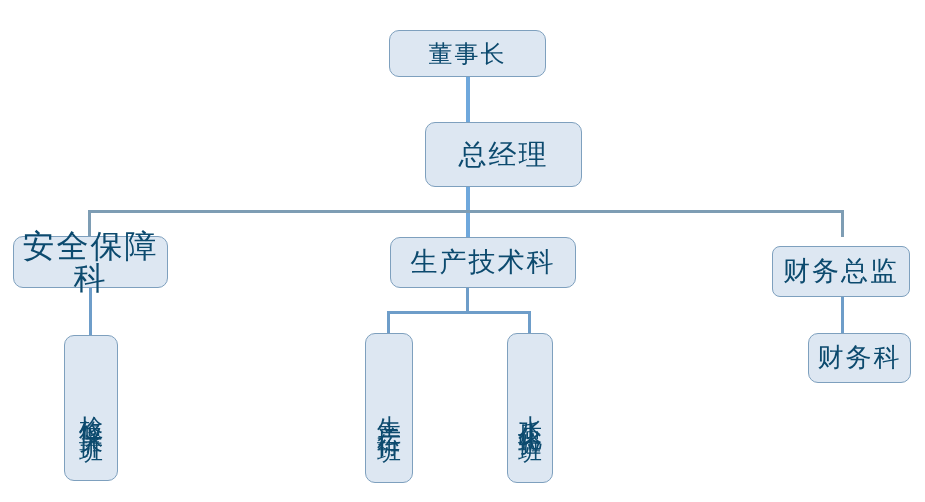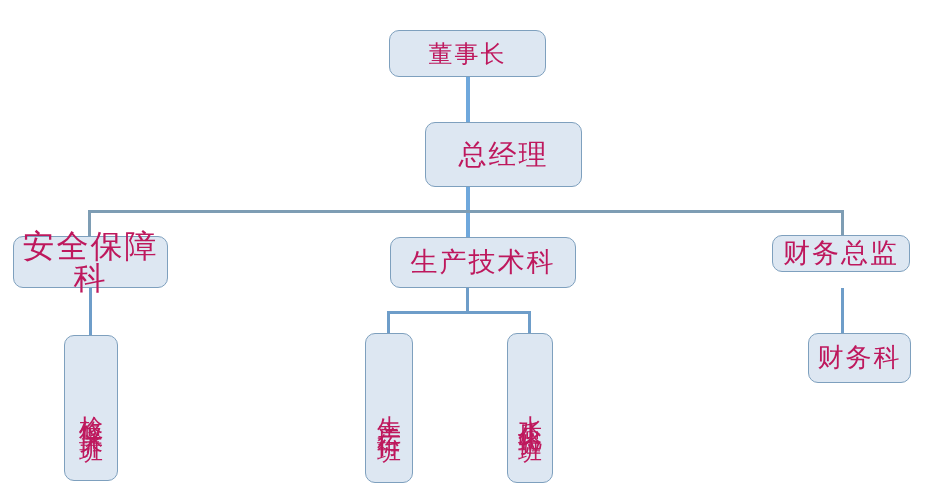--- a/index.html
+++ b/index.html
@@ -13,42 +13,42 @@
     font-family: "Liberation Serif", "DejaVu Serif", serif;
   }
   .node {
     position: absolute;
     background: #dde7f2;
     border: 1.6px solid #7ea0be;
     border-radius: 10px;
     display: flex;
     align-items: center;
     justify-content: center;
-    color: #be185d;
+    color: #0c4a6e;
     text-align: center;
     letter-spacing: 2px;
     line-height: 1;
   }
   .node.vertical {
     writing-mode: vertical-rl;
     text-orientation: upright;
     letter-spacing: 6px;
     padding-top: 6px;
   }
   .conn { position: absolute; }
   .conn.thick { background: #6fa8dc; }
   .conn.thin  { background: #6e9dc9; }
   .conn.steel { background: #7e9db4; }
 
   
   #n-chairman        { left: 389px; top: 30px;  width: 157px; height: 47px;  font-size: 24px; }
   #n-gm              { left: 389px; top: 122px; width: 157px; height: 65px;  font-size: 28px; margin-left: 36px; }
   #n-safety          { left: 13px;  top: 236px; width: 155px; height: 52px;  font-size: 32px; }
   #n-prodtech        { left: 390px; top: 237px; width: 186px; height: 51px;  font-size: 27px; }
-  #n-cfo             { left: 772px; top: 235px; width: 138px; height: 37px;  font-size: 27px; }
+  #n-cfo             { left: 772px; top: 246px; width: 138px; height: 51px;  font-size: 27px; border-radius: 8px; }
   #n-maintenance     { left: 64px;  top: 335px; width: 54px;  height: 146px; font-size: 24px; }
   #n-prodops         { left: 365px; top: 333px; width: 48px;  height: 150px; font-size: 24px; }
   #n-waterquality    { left: 507px; top: 333px; width: 46px;  height: 150px; font-size: 24px; }
   #n-financedept     { left: 788px; top: 333px; width: 103px; height: 50px;  font-size: 26px; margin-left: 20px; }
 
   
   #c-chairman-gm     { left: 466px; top: 77px;  width: 4px;   height: 45px; }
   #c-gm-prodtech     { left: 466px; top: 169px; width: 4px;   height: 68px; }
   #c-main-h          { left: 88px;  top: 210px; width: 756px; height: 3px; }
   #c-main-dropleft   { left: 88px;  top: 210px; width: 3px;   height: 26px; }

